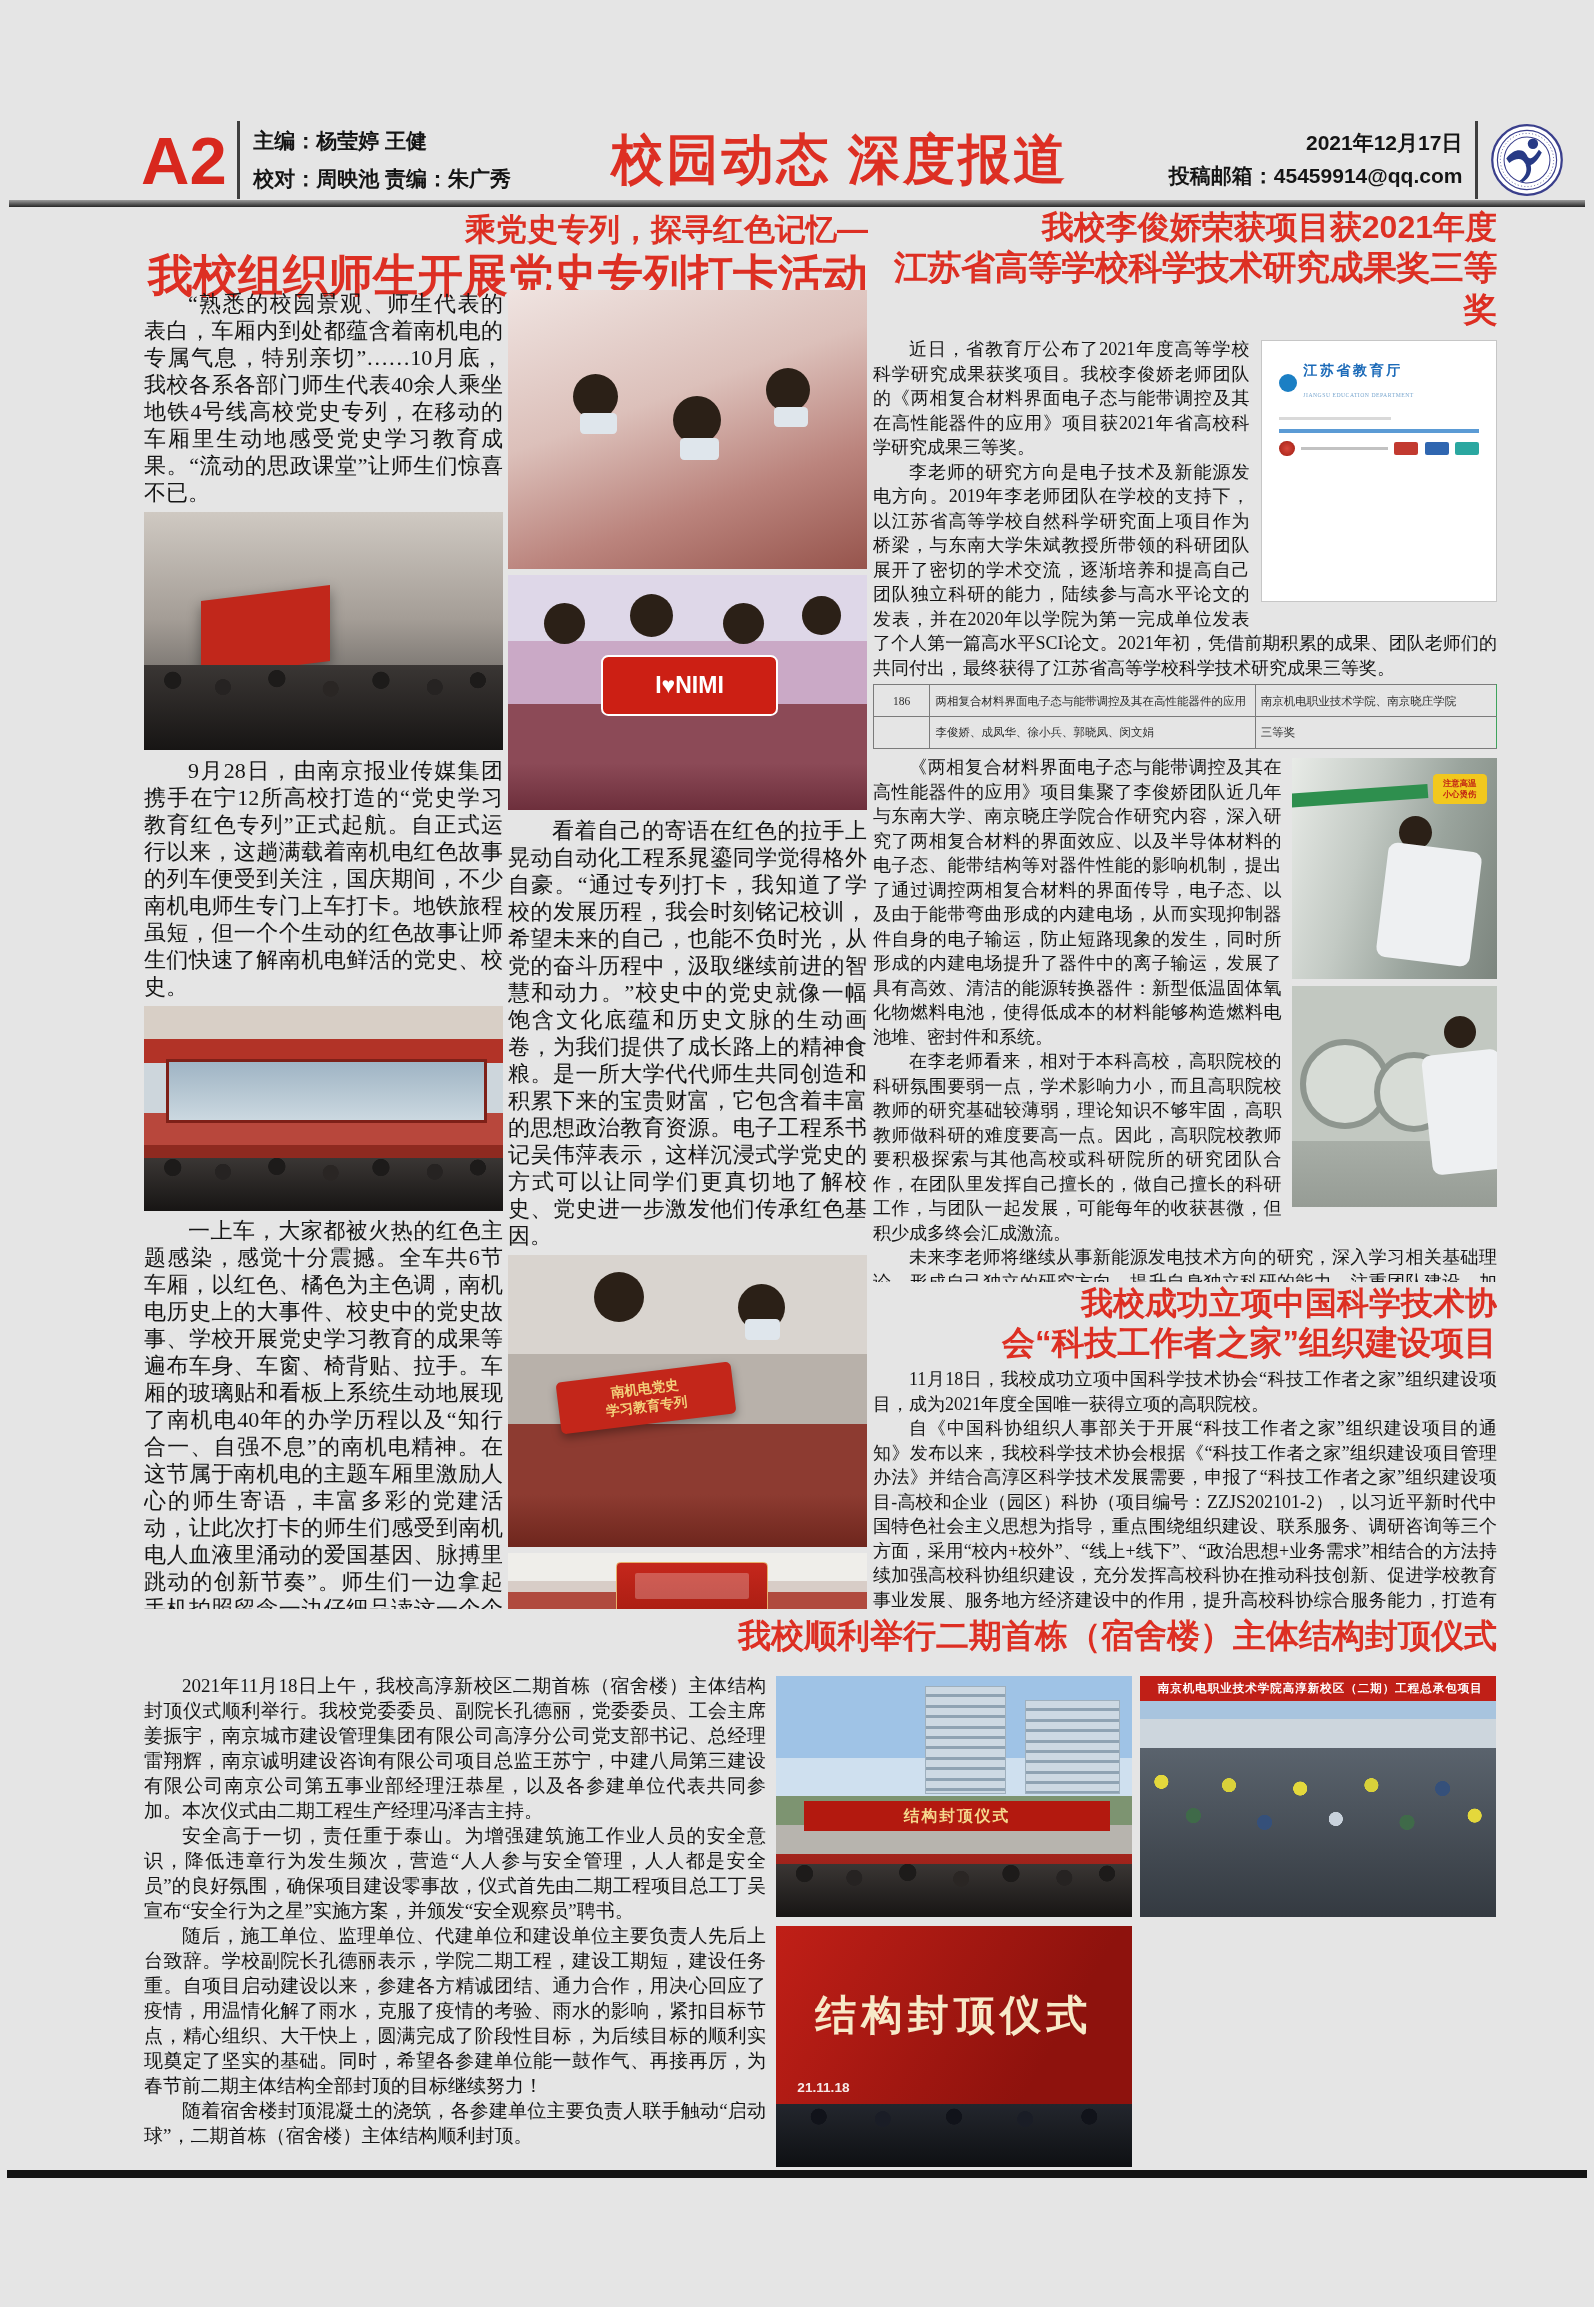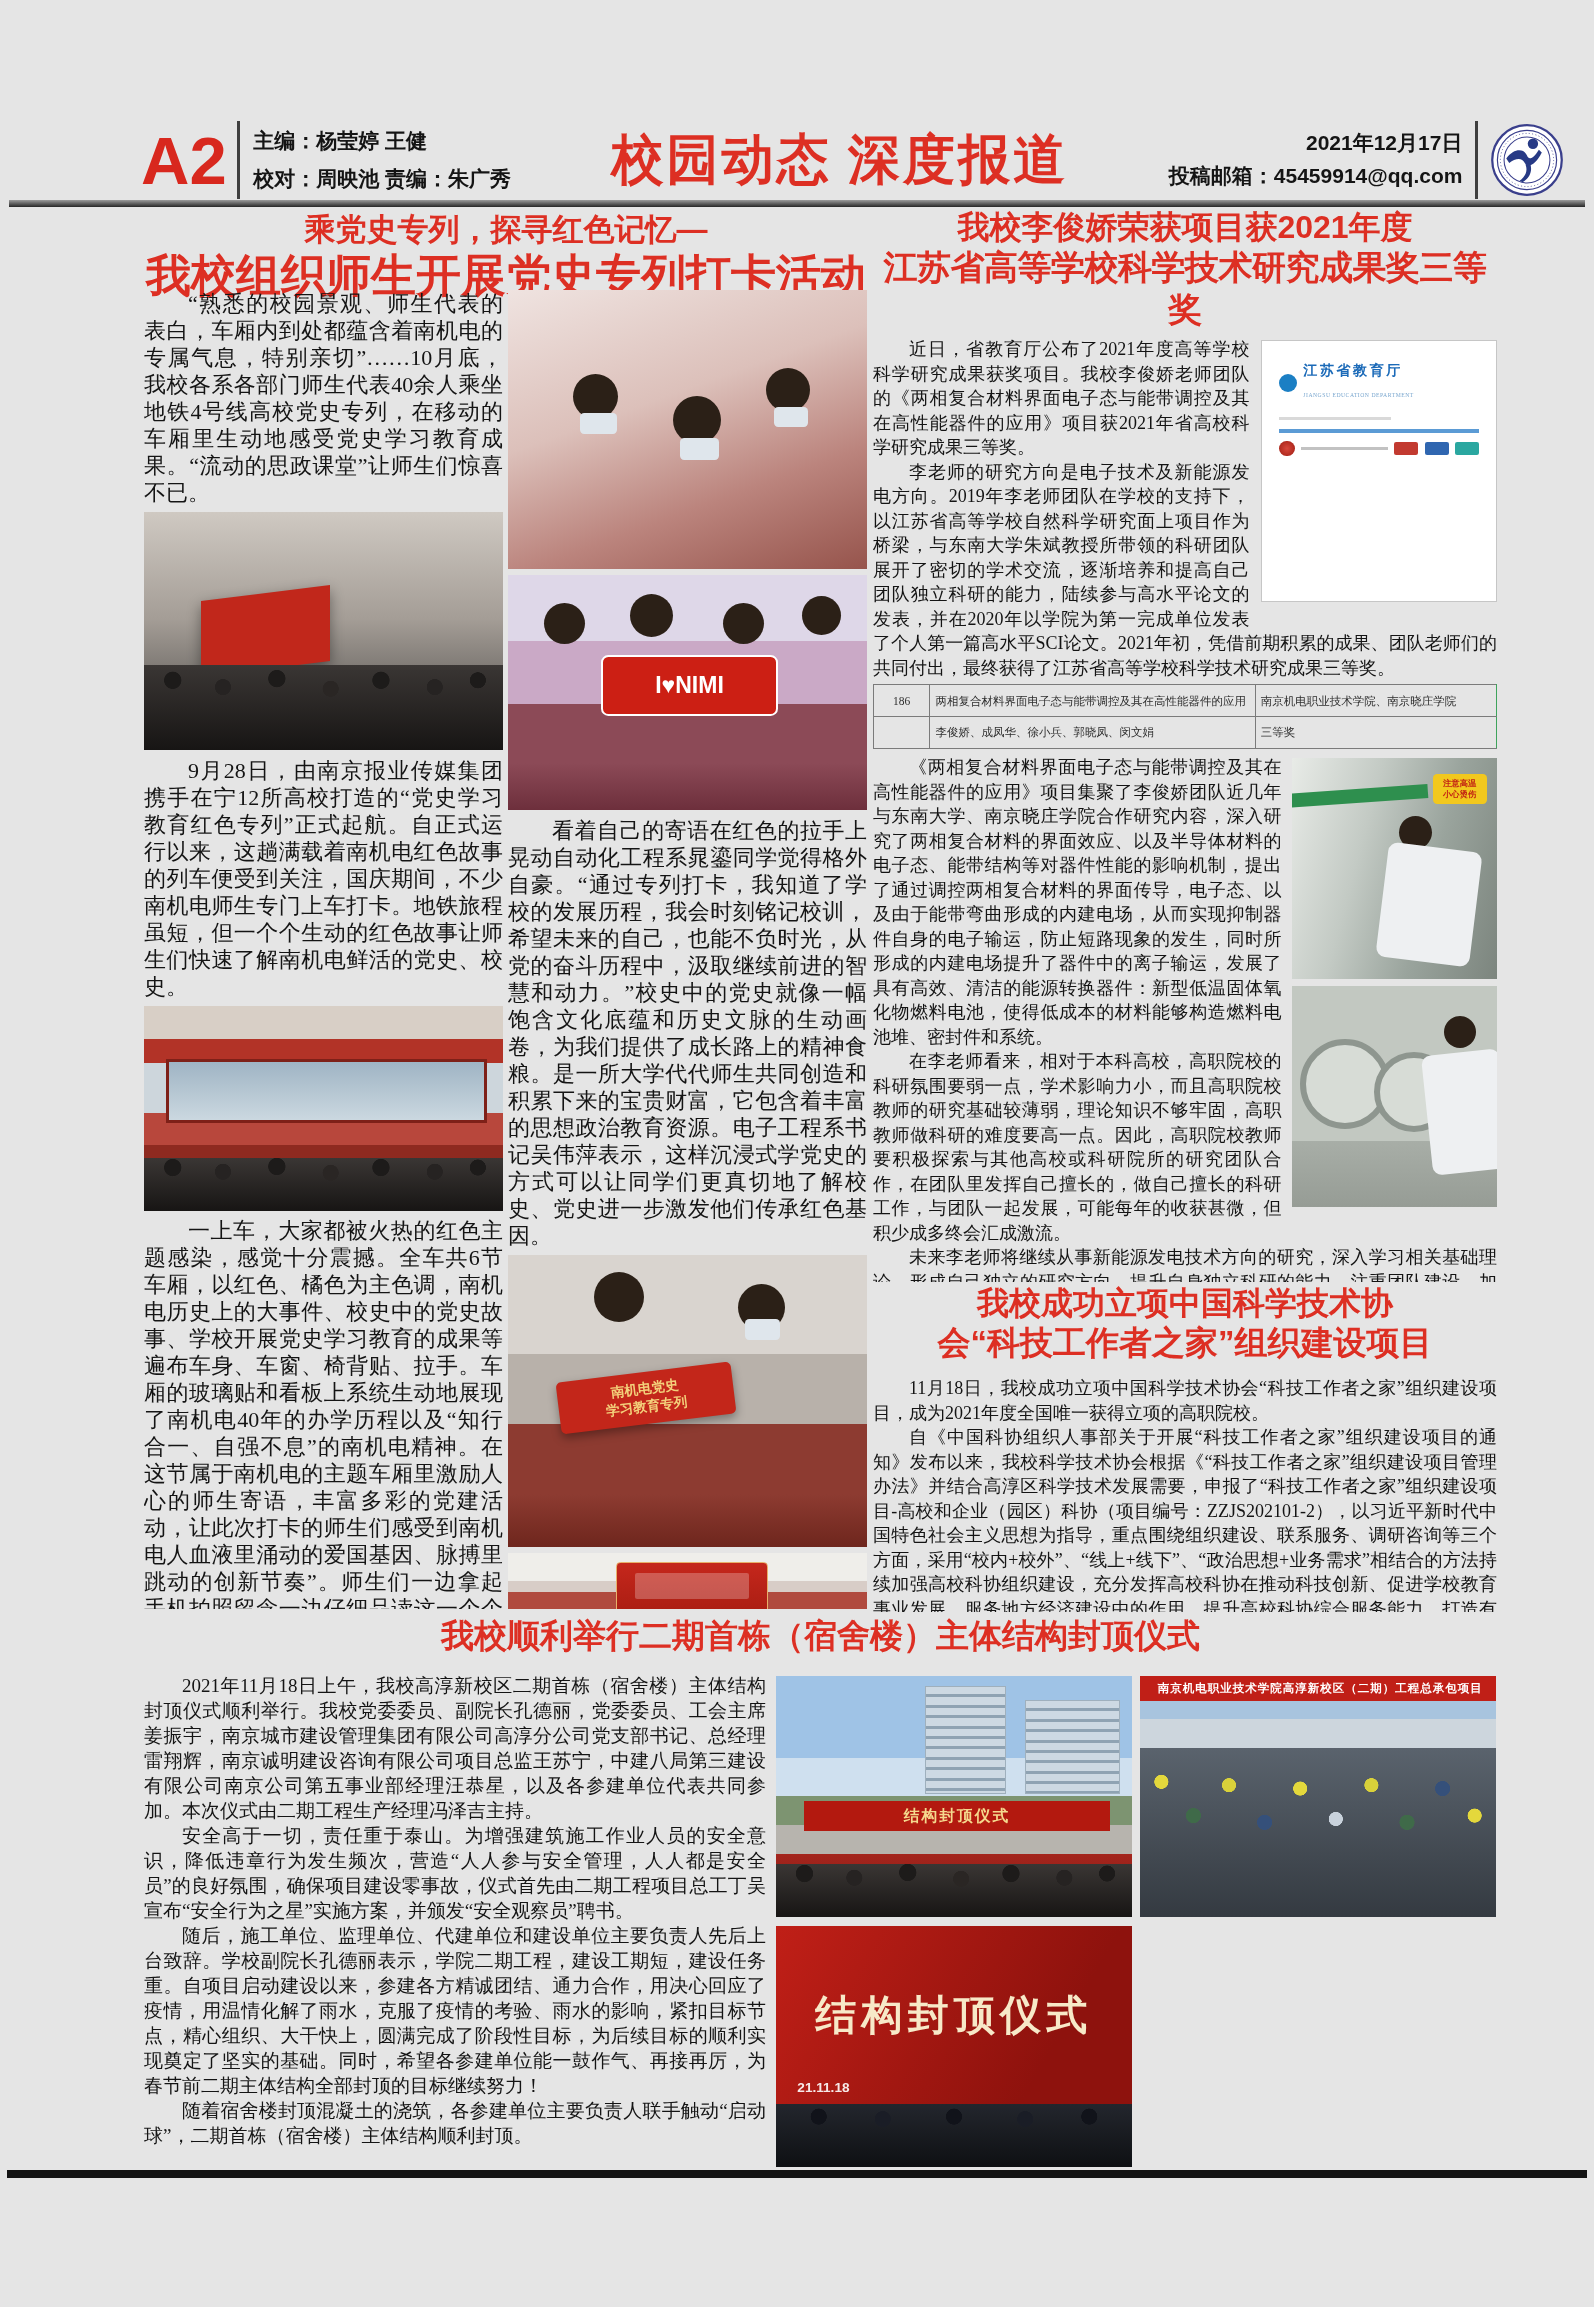--- a/index.html
+++ b/index.html
@@ -12,21 +12,21 @@
   .eds{display:flex;flex-direction:column;gap:10.4px;font-family:"Liberation Sans",sans-serif;font-weight:700;font-size:21px;white-space:nowrap;}
   .ctitle{flex:1;text-align:center;font-family:"Liberation Serif",serif;font-weight:900;font-size:52px;
           color:#d8281e;letter-spacing:3.1px;transform:scaleY(1.04);}
   .dblock{text-align:right;font-family:"Liberation Sans",sans-serif;font-weight:700;font-size:21px;line-height:1.55;white-space:nowrap;}
   .vline2{width:2.6px;height:78px;background:#3f3f3f;margin:0 12.5px;}
   .logo{width:74px;height:74px;flex:0 0 auto;}
   .rule-top{position:absolute;left:9.4px;top:200px;width:1576px;height:7.3px;background:linear-gradient(180deg,#9c9c9c,#262626);}
   .rule-bottom{position:absolute;left:7.3px;top:2170px;width:1580px;height:7.8px;background:#141414;}
   
   .red{color:#dd2f23;}
-  .hl{font-family:"Liberation Sans","DejaVu Sans",sans-serif;font-weight:900;text-align:center;line-height:1.22;}
+  .hl{font-family:"Liberation Sans","DejaVu Sans",sans-serif;font-weight:900;text-align:right;line-height:1.22;}
   .a1t{position:absolute;left:144px;top:211px;width:724px;}
   .a1t .l1{font-size:31px;}  .a1t .l2{font-size:45px;}
   .a2t .l1{font-size:32px;}  .a2t .l2{font-size:34px;letter-spacing:-0.5px;}
   .a3t .l1{font-size:32px;}  .a3t .l2{font-size:33px;}
   .a4t{position:absolute;left:144px;top:1616px;width:1353px;font-size:33px;}
   
   .tx{ text-align:justify; text-justify:inter-ideograph;}
   .tx p{margin:0;text-indent:2em;}
   .col{position:absolute;overflow:hidden;}
   .col1{left:144px;top:290px;width:359px;height:1319px;font-size:22px;line-height:27px;}
@@ -285,21 +285,21 @@
       <p>在李老师看来，相对于本科高校，高职院校的科研氛围要弱一点，学术影响力小，而且高职院校教师的研究基础较薄弱，理论知识不够牢固，高职教师做科研的难度要高一点。因此，高职院校教师要积极探索与其他高校或科研院所的研究团队合作，在团队里发挥自己擅长的，做自己擅长的科研工作，与团队一起发展，可能每年的收获甚微，但积少成多终会汇成激流。</p>
       <p>未来李老师将继续从事新能源发电技术方向的研究，深入学习相关基础理论，形成自己独立的研究方向，提升自身独立科研的能力，注重团队建设，加强与系部其他老师的合作，形成校内强有力的科研团队，进一步探索燃料电池的科技成果转化。</p>
     </div>
   </div>
 
   <div class="col a3col tx">
     <div class="hl red a3t">
       <div class="l1">我校成功立项中国科学技术协</div>
       <div class="l2">会“科技工作者之家”组织建设项目</div>
     </div>
-    <p style="margin-top:13px">11月18日，我校成功立项中国科学技术协会“科技工作者之家”组织建设项目，成为2021年度全国唯一获得立项的高职院校。</p>
+    <p style="margin-top:4px">11月18日，我校成功立项中国科学技术协会“科技工作者之家”组织建设项目，成为2021年度全国唯一获得立项的高职院校。</p>
     <p>自《中国科协组织人事部关于开展“科技工作者之家”组织建设项目的通知》发布以来，我校科学技术协会根据《“科技工作者之家”组织建设项目管理办法》并结合高淳区科学技术发展需要，申报了“科技工作者之家”组织建设项目-高校和企业（园区）科协（项目编号：ZZJS202101-2），以习近平新时代中国特色社会主义思想为指导，重点围绕组织建设、联系服务、调研咨询等三个方面，采用“校内+校外”、“线上+线下”、“政治思想+业务需求”相结合的方法持续加强高校科协组织建设，充分发挥高校科协在推动科技创新、促进学校教育事业发展、服务地方经济建设中的作用，提升高校科协综合服务能力，打造有温度的科技工作者之家。</p>
   </div>
 
   <div class="a4t hl red">我校顺利举行二期首栋（宿舍楼）主体结构封顶仪式</div>
 
   <div class="col a4col tx">
     <p>2021年11月18日上午，我校高淳新校区二期首栋（宿舍楼）主体结构封顶仪式顺利举行。我校党委委员、副院长孔德丽，党委委员、工会主席姜振宇，南京城市建设管理集团有限公司高淳分公司党支部书记、总经理雷翔辉，南京诚明建设咨询有限公司项目总监王苏宁，中建八局第三建设有限公司南京公司第五事业部经理汪恭星，以及各参建单位代表共同参加。本次仪式由二期工程生产经理冯泽吉主持。</p>
     <p>安全高于一切，责任重于泰山。为增强建筑施工作业人员的安全意识，降低违章行为发生频次，营造“人人参与安全管理，人人都是安全员”的良好氛围，确保项目建设零事故，仪式首先由二期工程项目总工丁吴宣布“安全行为之星”实施方案，并颁发“安全观察员”聘书。</p>
     <p>随后，施工单位、监理单位、代建单位和建设单位主要负责人先后上台致辞。学校副院长孔德丽表示，学院二期工程，建设工期短，建设任务重。自项目启动建设以来，参建各方精诚团结、通力合作，用决心回应了疫情，用温情化解了雨水，克服了疫情的考验、雨水的影响，紧扣目标节点，精心组织、大干快上，圆满完成了阶段性目标，为后续目标的顺利实现奠定了坚实的基础。同时，希望各参建单位能一鼓作气、再接再厉，为春节前二期主体结构全部封顶的目标继续努力！</p>
     <p>随着宿舍楼封顶混凝土的浇筑，各参建单位主要负责人联手触动“启动球”，二期首栋（宿舍楼）主体结构顺利封顶。</p>

